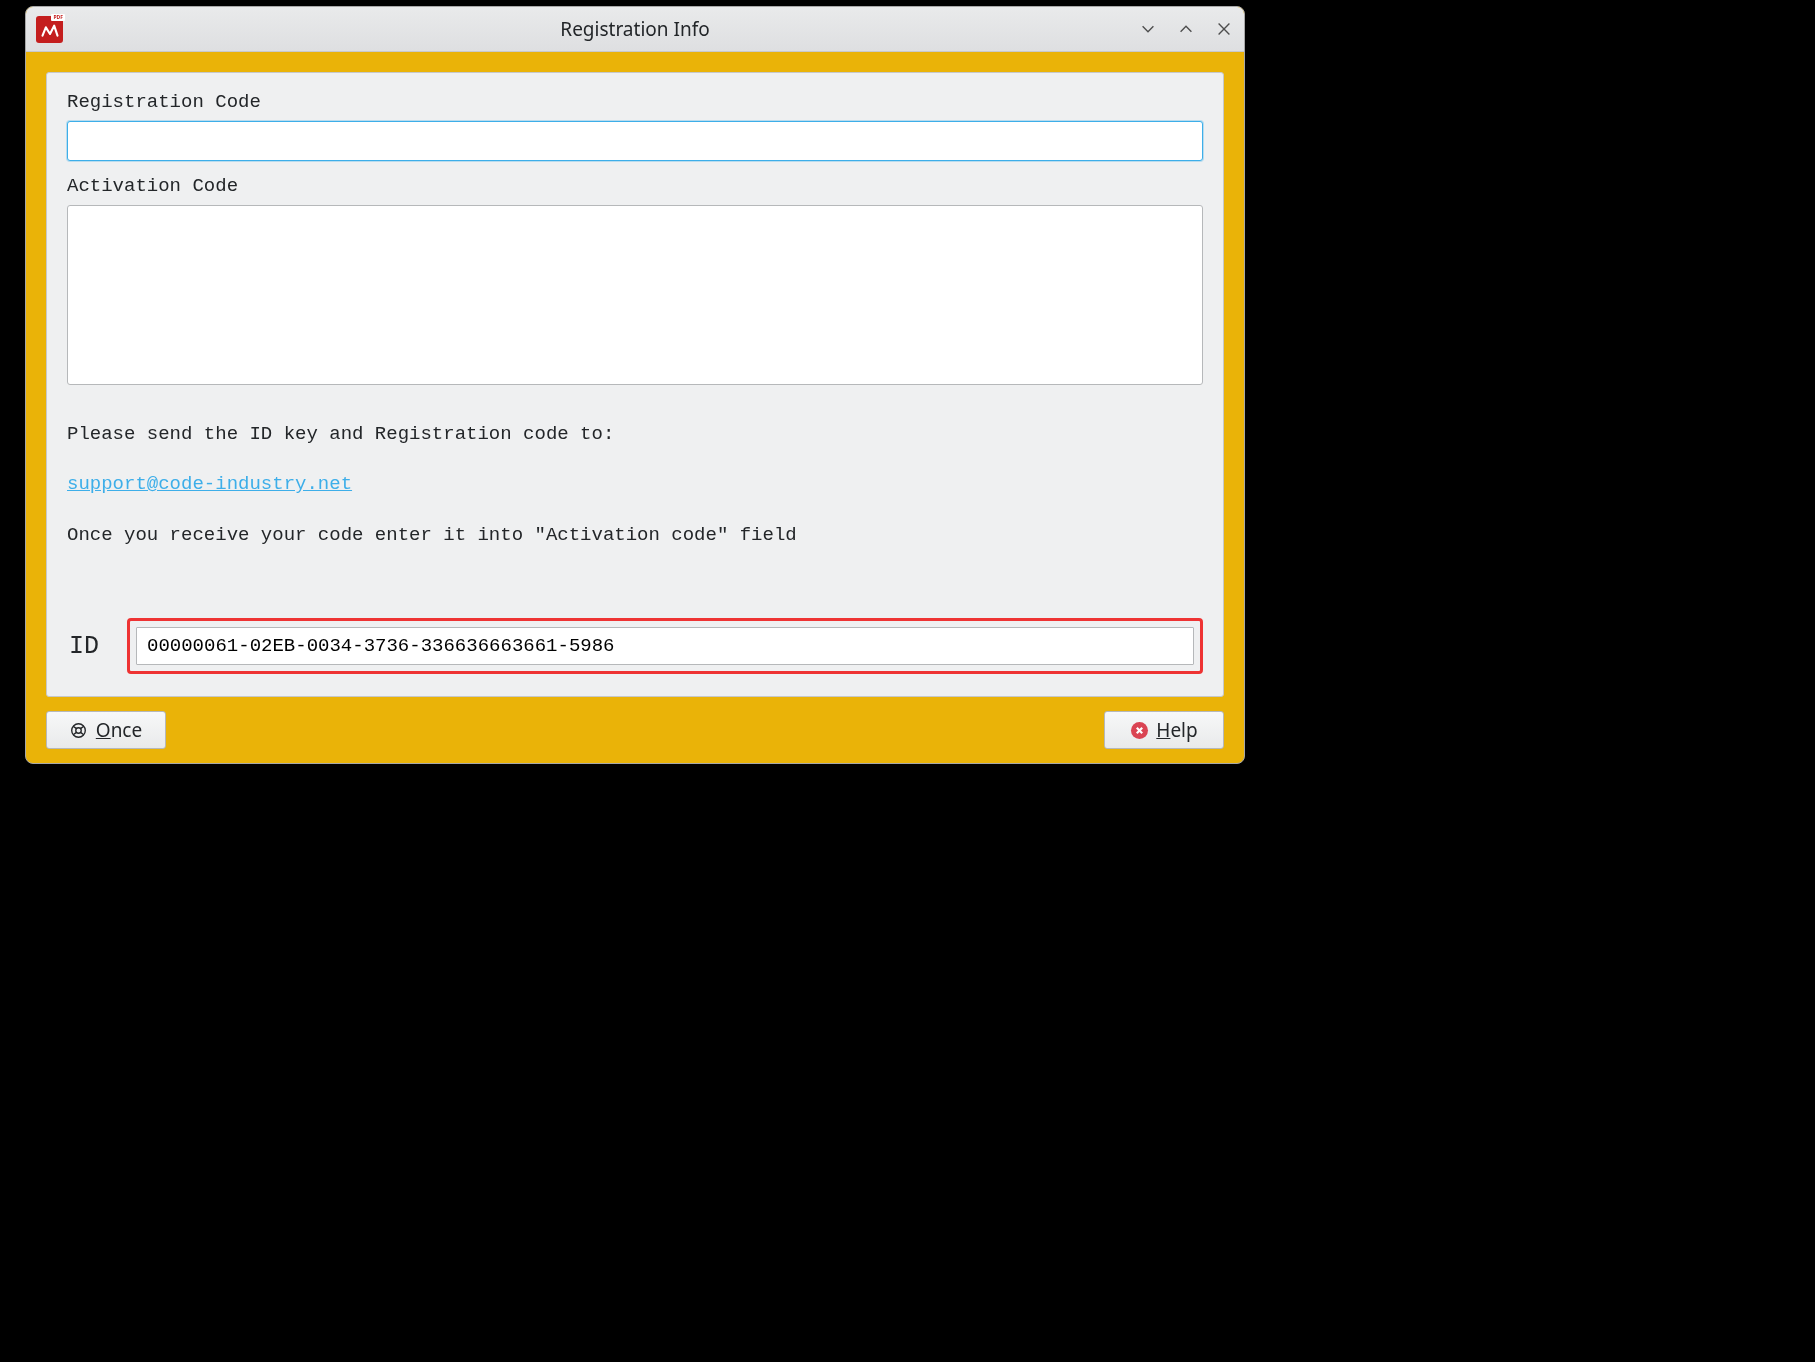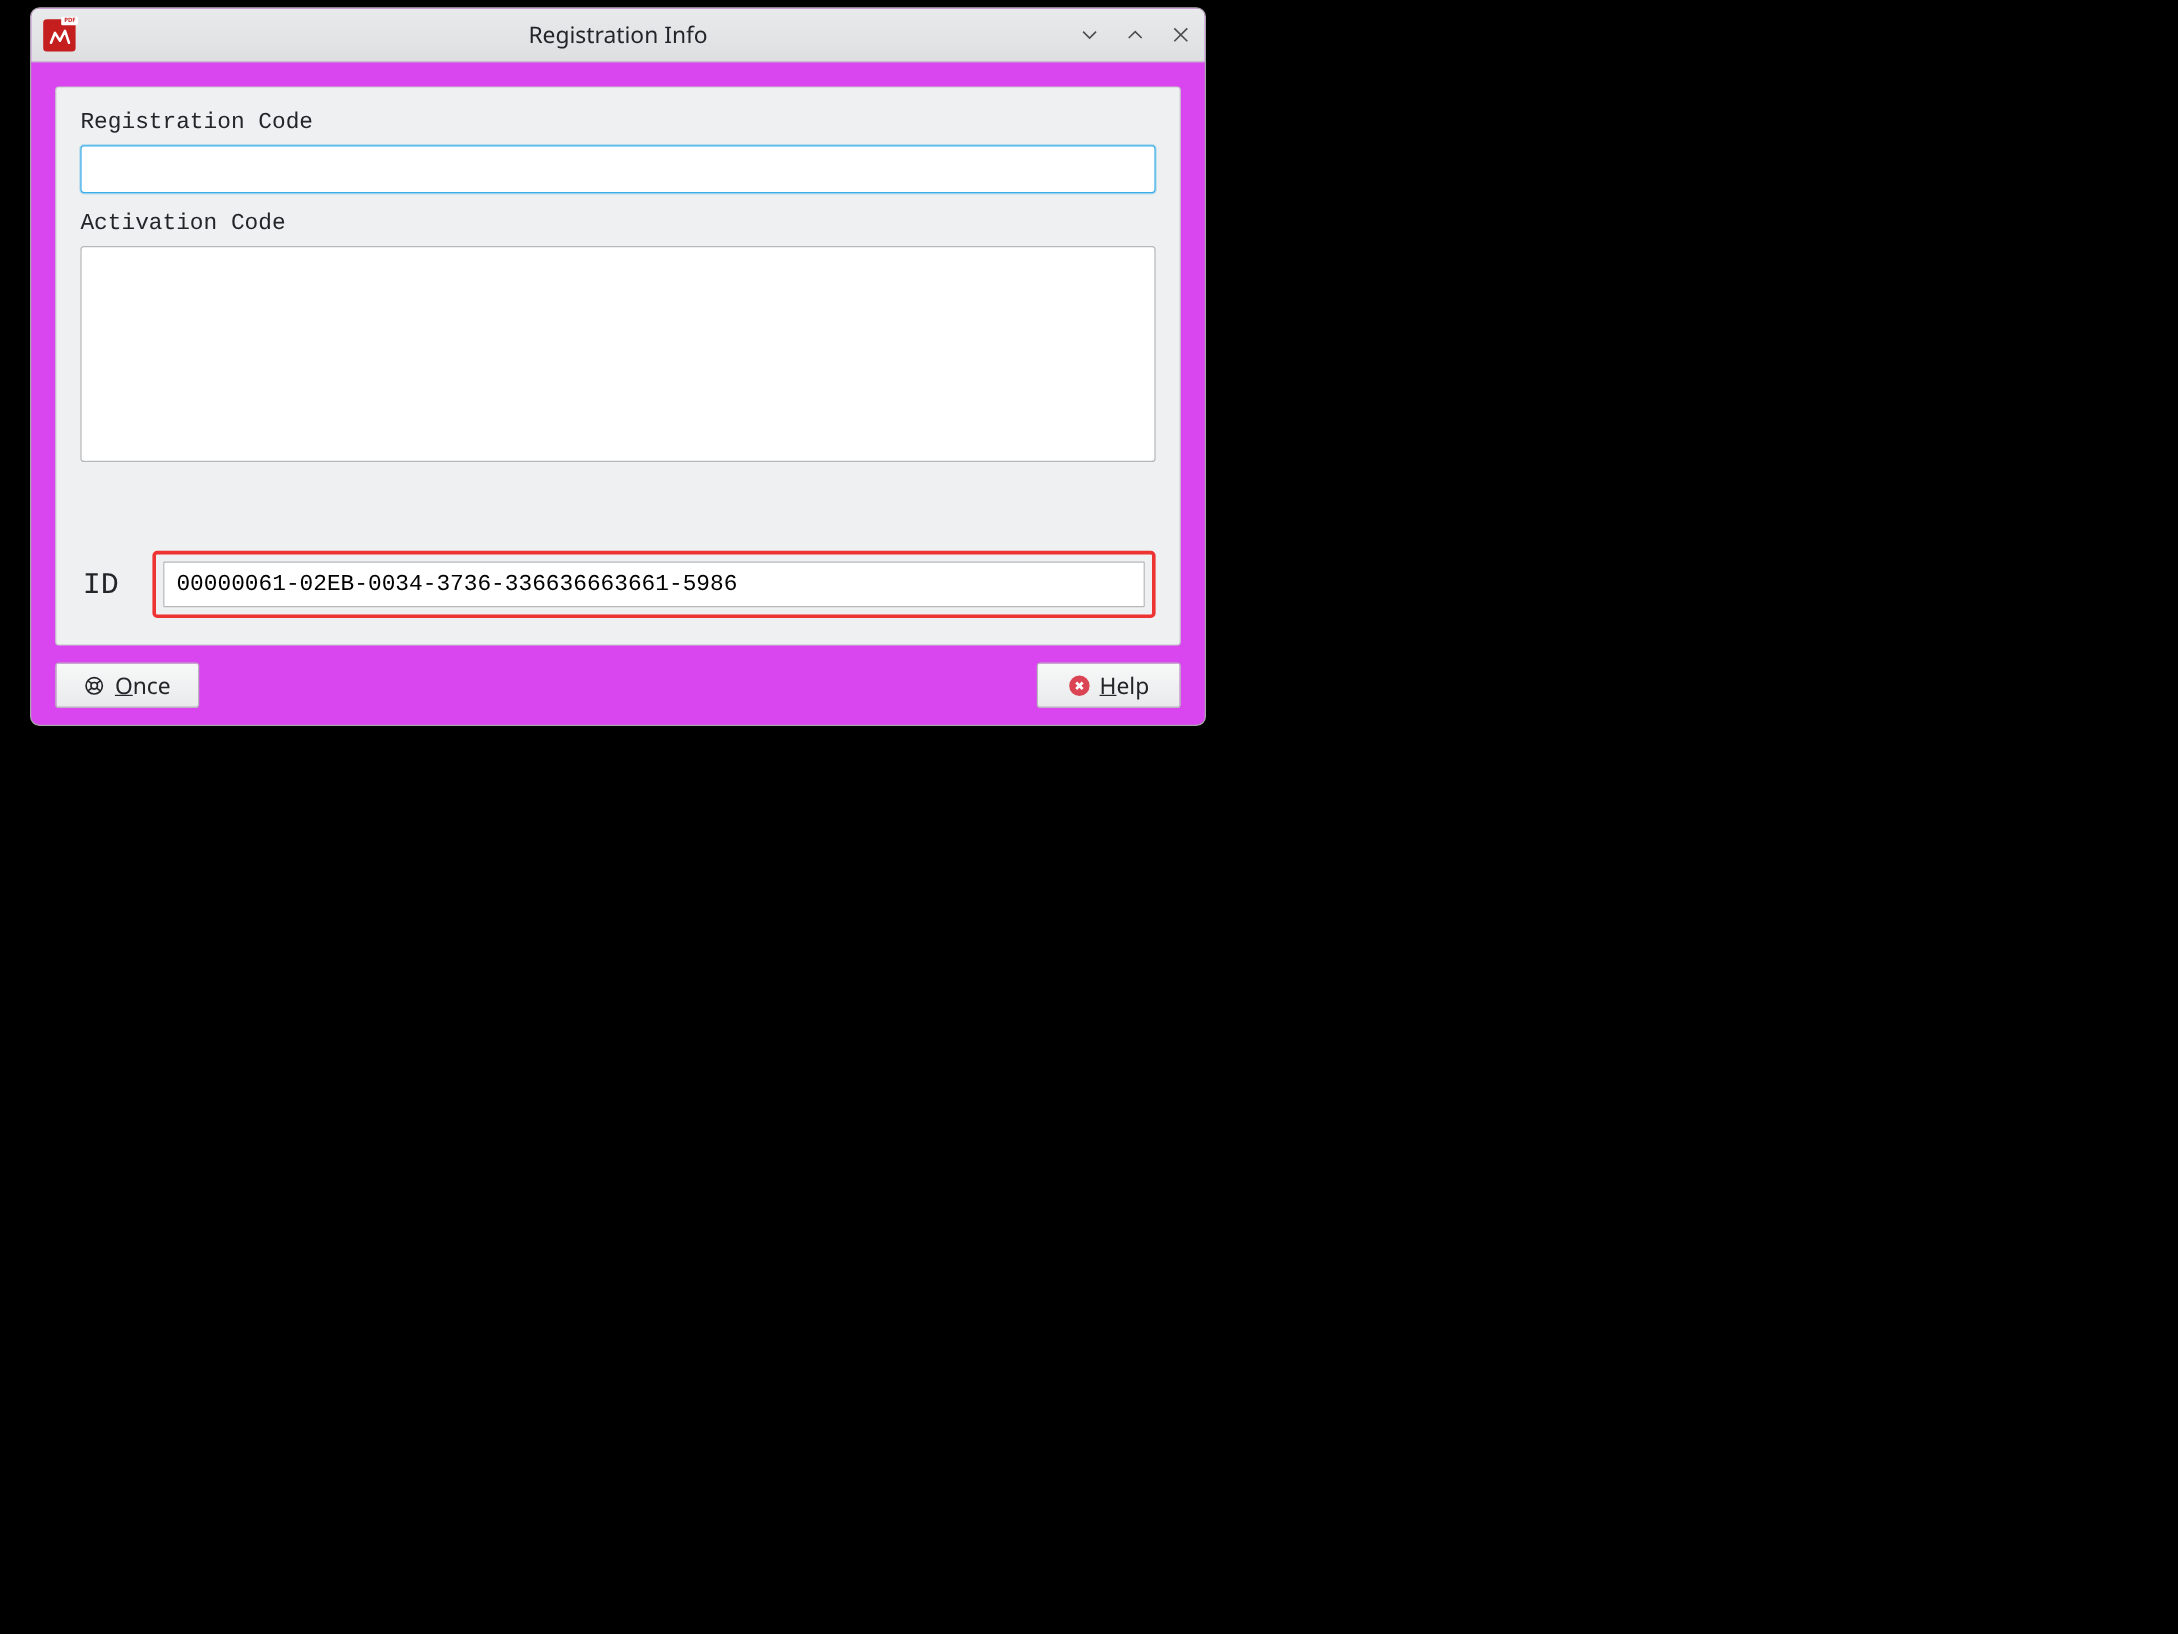--- a/index.html
+++ b/index.html
@@ -13,22 +13,22 @@
       font-size: 19px;
       color: #232629;
       width: 1815px;
       height: 1362px;
       display: flex;
       align-items: flex-start;
       justify-content: flex-start;
       padding: 6px 25px;
     }
     .window {
-      width: 980px;
-      background: #d946ef;
+      width: 1220px;
+      background: #eab308;
       border: 1px solid #a8a8a8;
       border-radius: 8px;
       overflow: hidden;
       box-shadow: 0 0 0 1px rgba(0,0,0,0.05);
     }
     .titlebar {
       height: 45px;
       background: linear-gradient(#e9eaeb, #dedfe1);
       border-bottom: 1px solid #c8c9cb;
       display: flex;
@@ -265,20 +265,25 @@
 
       <label class="label">Registration Code</label>
       <input type="text" class="text-input" value="" style="">
 
       <div class="section-gap"></div>
 
       <label class="label">Activation Code</label>
       <textarea class="textarea" style=""></textarea>
 
 
+      <div class="info-text">
+        <div>Please send the ID key and Registration code to:</div>
+        <a class="link">support@code-industry.net</a>
+        <div>Once you receive your code enter it into "Activation code" field</div>
+      </div>
 
       <div class="id-row">
         <div class="id-label">ID</div>
         <div class="id-wrap">
           <input type="text" class="id-input" readonly="" value="00000061-02EB-0034-3736-336636663661-5986" style="">
         </div>
       </div>
 
     </div>
 

